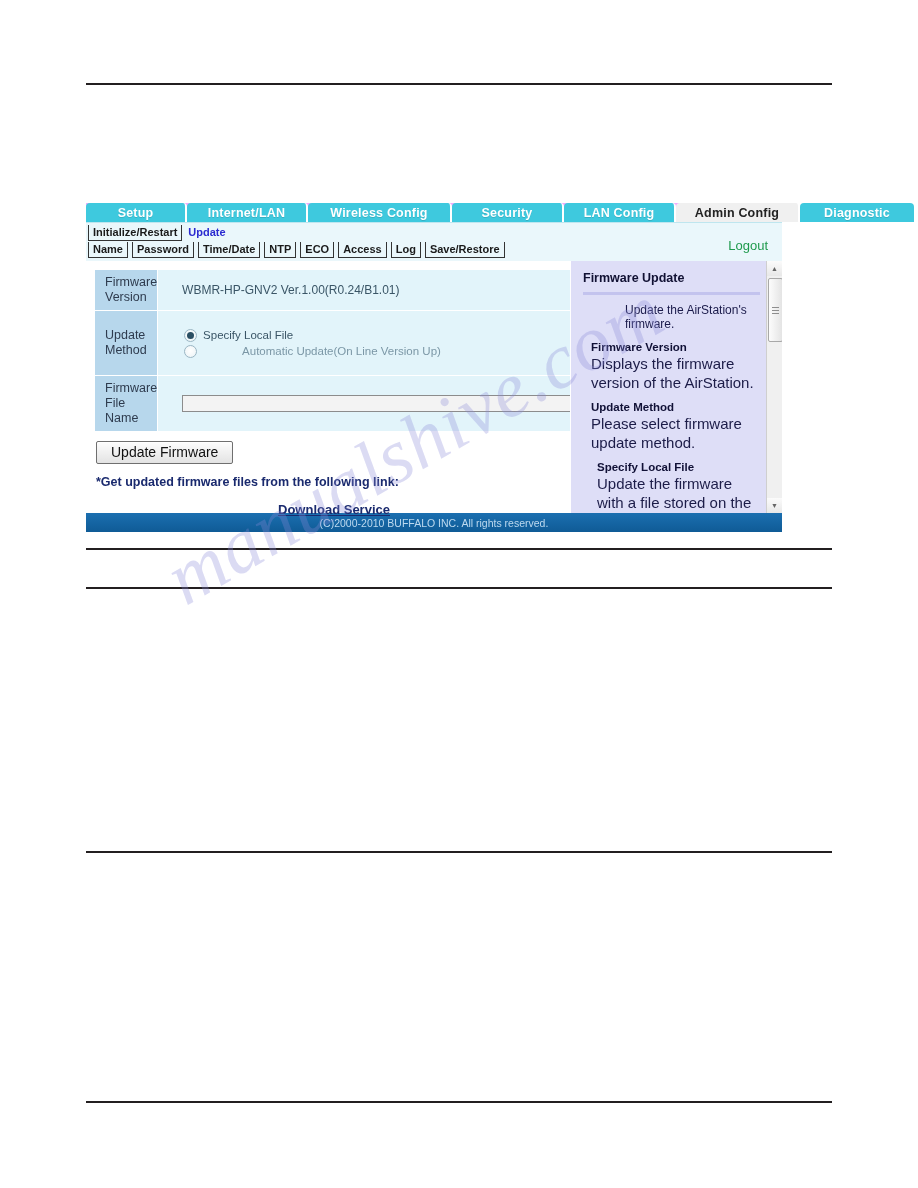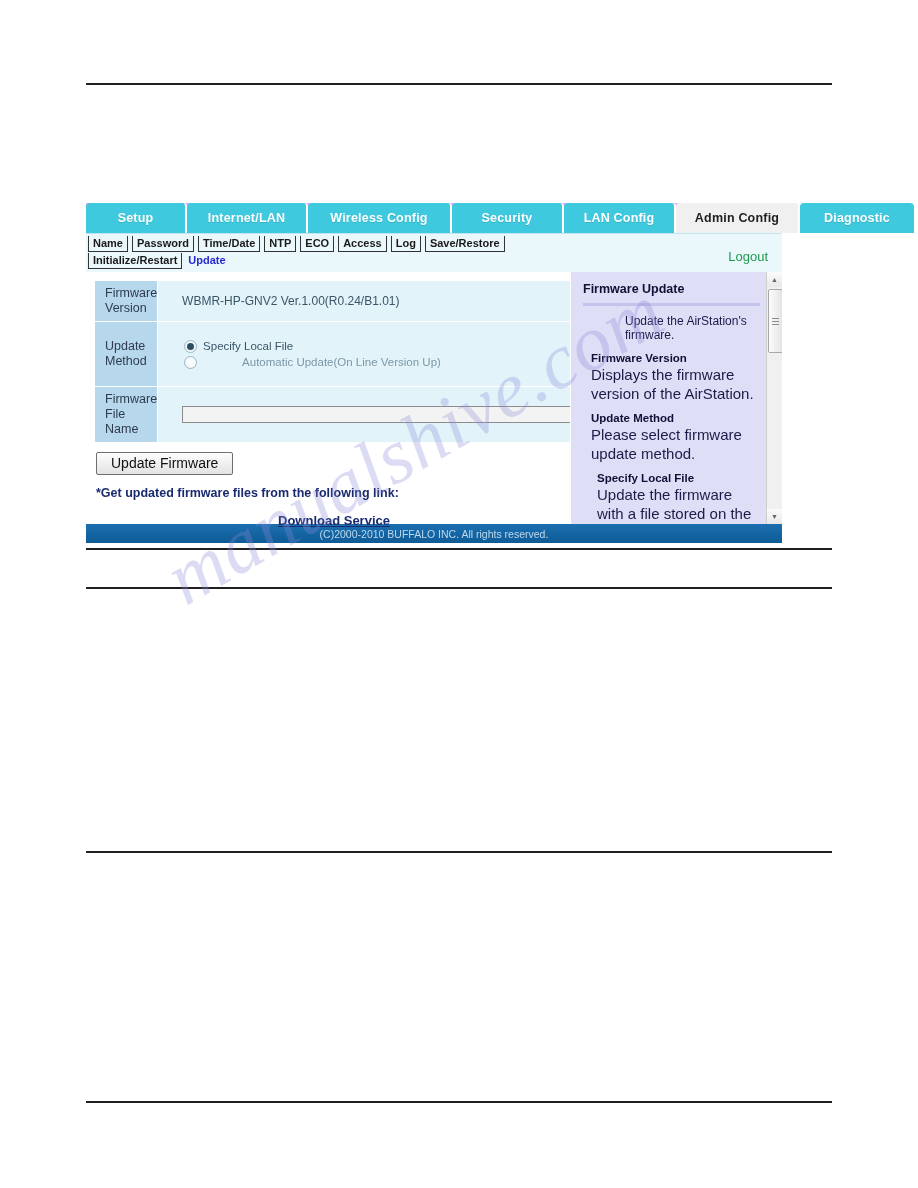--- a/index.html
+++ b/index.html
@@ -53,21 +53,21 @@
     position: absolute;
     left: 86px;
     top: 203px;
     width: 696px;
     z-index: 3;
   }
 
   
   .tabbar {
     display: flex;
-    height: 30px;
+    height: 19px;
     background: #f0abfc;
   }
   .tab {
     flex: 0 0 auto;
     background: #3ec9de;
     color: #ffffff;
     font-size: 12.5px;
     font-weight: bold;
     display: flex;
     align-items: center;
@@ -356,32 +356,32 @@
     <div class="tab tab-internet">Internet/LAN</div>
     <div class="tab tab-wireless">Wireless Config</div>
     <div class="tab tab-security">Security</div>
     <div class="tab tab-lanconfig">LAN Config</div>
     <div class="tab tab-adminconfig active">Admin Config</div>
     <div class="tab tab-diagnostic">Diagnostic</div>
   </div>
 
   <div class="subtabs">
     <div class="subtab-row">
+      <div class="subtab">Initialize/Restart</div>
+      <div class="subtab active">Update</div>
+    </div>
+    <div class="subtab-row">
       <div class="subtab">Name</div>
       <div class="subtab">Password</div>
       <div class="subtab">Time/Date</div>
       <div class="subtab">NTP</div>
       <div class="subtab">ECO</div>
       <div class="subtab">Access</div>
       <div class="subtab">Log</div>
       <div class="subtab">Save/Restore</div>
-    </div>
-    <div class="subtab-row">
-      <div class="subtab">Initialize/Restart</div>
-      <div class="subtab active">Update</div>
     </div>
     <a href="#" id="logout-link">Logout</a>
   </div>
 
   <div class="ui-body">
 
     <div class="ui-main">
       <table class="settings">
         <tbody>
             <tr>

